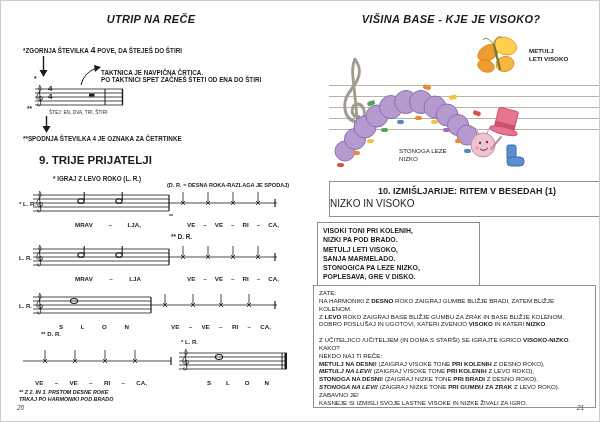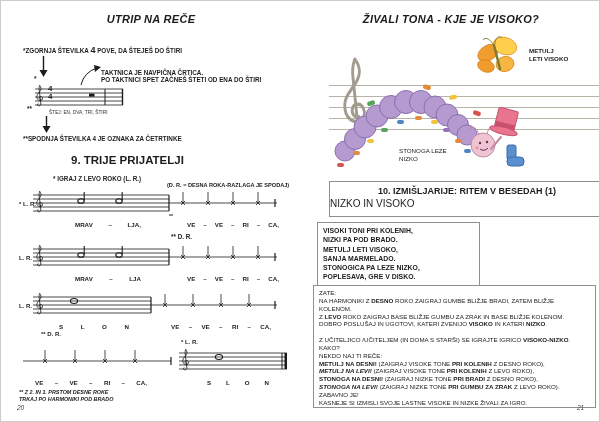--- a/index.html
+++ b/index.html
@@ -86,21 +86,21 @@
     <div class="abs small-b" style="top:104px;left:26px;">**</div>
     <div class="abs tiny" style="top:109px;left:48px;">ŠTEJ: EN, DVA, TRI, ŠTIRI</div>
 
     <svg class="abs" style="top:115px;left:41px;" width="9" height="18">
       <line x1="4.5" y1="0" x2="4.5" y2="11" stroke="#1c1c1c" stroke-width="1.4"></line>
       <polygon points="0.5,10 8.5,10 4.5,17" fill="#1c1c1c"></polygon>
     </svg>
 
     <div class="abs small-b" style="top:134px;left:22px;"><span>**SPODNJA ŠTEVILKA </span><span class="b">4</span><span> JE OZNAKA ZA ČETRTINKE</span></div>
 
-    <div class="abs sec-head" style="top:153px;left:38px;margin-left:32px;">9. TRIJE PRIJATELJI</div>
+    <div class="abs sec-head" style="top:153px;left:38px;">9. TRIJE PRIJATELJI</div>
 
     <div class="abs" style="top:174px;left:18px;width:272px;height:56px;">
       <div class="abs small-b" style="top:0;left:34px;">* IGRAJ Z LEVO ROKO (L. R.)</div>
       <div class="abs small-b" style="top:7px;left:148px;font-size:5.6px;">(D. R. = DESNA ROKA-RAZLAGA JE SPODAJ)</div>
       <div class="abs sys-label" style="top:26px;left:0;">* L. R.</div>
       <svg class="abs" style="top:16px;left:0;color:#1c1c1c;" width="272" height="28">
         <g stroke="#1c1c1c" stroke-width="0.8">
           <line x1="14" y1="4" x2="150" y2="4"></line>
             <line x1="14" y1="8" x2="150" y2="8"></line>
           <line x1="14" y1="12" x2="150" y2="12"></line>
@@ -300,21 +300,21 @@
     <div class="abs" style="top:388px;left:18px;">
         <div class="footnote">** Z 2. IN 3. PRSTOM DESNE ROKE</div>
         <div class="footnote">TRKAJ PO HARMONIKI POD BRADO</div>
       </div>
 
     <div class="abs pagenum" style="top:403px;left:16px;">20</div>
   </div>
 
   <div class="page" id="page-right">
 
-    <div class="abs page-title" style="top:12px;left:0;">ŽIVALI TONA - KJE JE VISOKO?</div>
+    <div class="abs page-title" style="top:12px;left:0;">VIŠINA BASE - KJE JE VISOKO?</div>
 
     <svg class="abs" style="top:32px;left:172px;" width="54" height="54">
       <ellipse cx="15" cy="20" rx="11" ry="7.5" fill="#f09c2e" stroke="#d9831f" stroke-width="0.8" transform="rotate(-32 15 20)"></ellipse>
       <ellipse cx="32" cy="13" rx="12" ry="8.5" fill="#ffd04e" stroke="#e8952f" stroke-width="0.8" transform="rotate(18 32 13)"></ellipse>
       <ellipse cx="13" cy="33" rx="8.5" ry="6" fill="#ef9b2d" stroke="#d9831f" stroke-width="0.8" transform="rotate(18 13 33)"></ellipse>
       <ellipse cx="32" cy="31" rx="9" ry="7.5" fill="#f7b63f" stroke="#d9831f" stroke-width="0.8" transform="rotate(-12 32 31)"></ellipse>
       <line x1="21" y1="12" x2="27" y2="36" stroke="#7a7d2e" stroke-width="2.4" stroke-linecap="round"></line>
       <path d="M20,11 C16,5 12,4 10,7" fill="none" stroke="#7a7d2e" stroke-width="0.9"></path>
       <path d="M22,11 C22,4 27,2 29,5" fill="none" stroke="#7a7d2e" stroke-width="0.9"></path>
     </svg>

